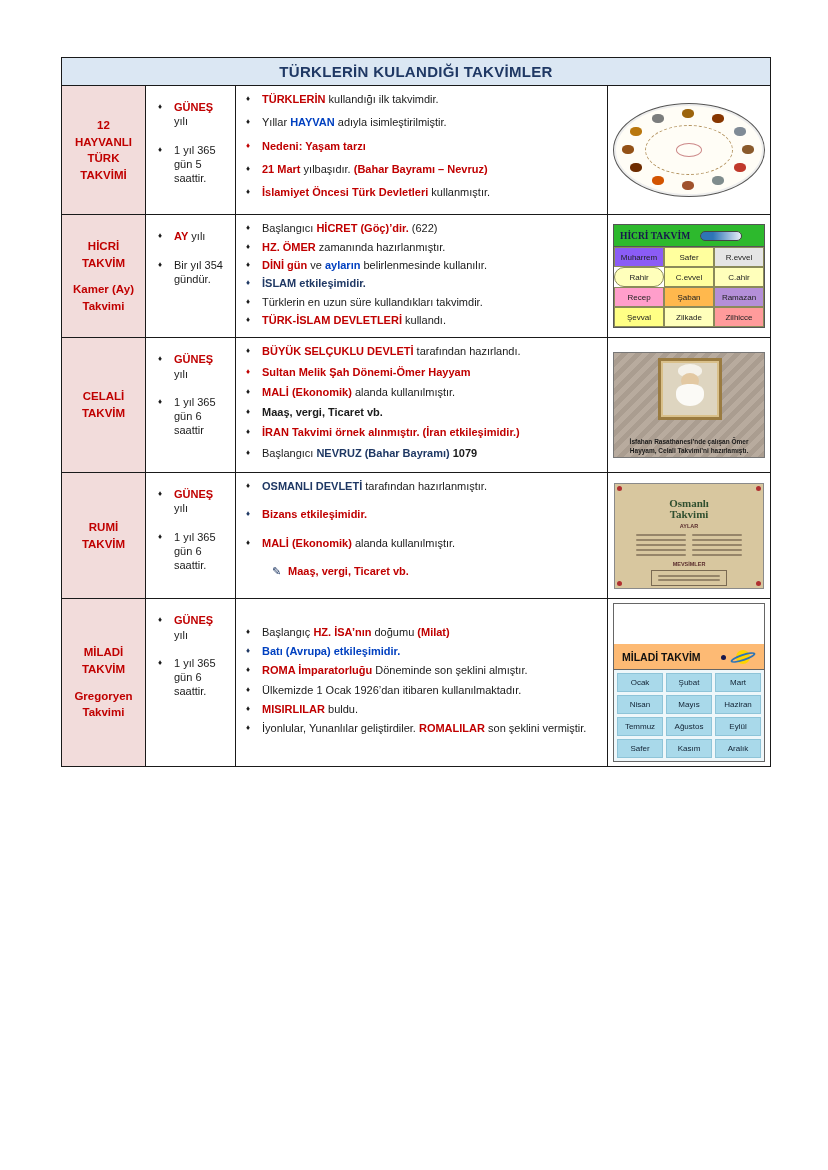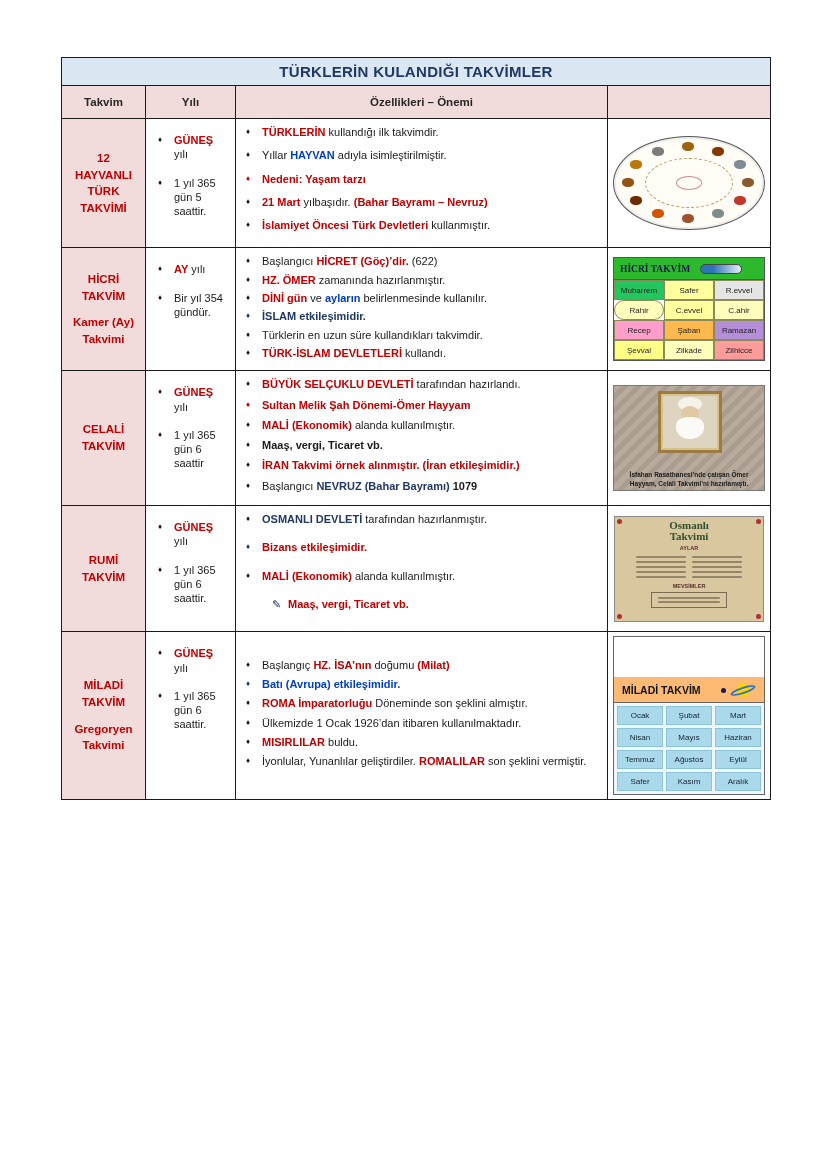--- a/index.html
+++ b/index.html
@@ -73,21 +73,21 @@
   .pturban { position:absolute; left:17px; top:3px; width:24px; height:13px; background:#f5f2ea;
              border-radius:50% 50% 40% 40%; }
   .pface { position:absolute; left:20px; top:12px; width:18px; height:16px; background:#e3c9a3; border-radius:50%; }
   .pbeard { position:absolute; left:15px; top:23px; width:28px; height:22px; background:#fbfaf6;
             border-radius:40% 40% 50% 50%; }
   .pcap { position:absolute; left:4px; right:4px; bottom:2px; font-size:6.5px; line-height:1.3;
           color:#1a1a1a; text-align:center; font-weight:bold; }
 
   
   .osman { position:relative; width:150px; height:106px; margin:0 auto; background:#d8c79f;
-           border:1px solid #8a8a8a; padding:3px 6px; }
+           border:1px solid #8a8a8a; padding:14px 6px; }
   .os-title { font-family:"Liberation Serif", serif; font-weight:bold; color:#2f4f2f;
               font-size:11px; text-align:center; line-height:1.05; }
   .os-label { font-size:5.5px; text-align:center; color:#5a2d2d; font-weight:bold; margin-top:2px; }
   .os-cols { display:flex; justify-content:space-between; padding:2px 12px 0; }
   .os-col { width:56px; }
   .os-line { height:2px; background:#7a6a52; margin:3px 3px; opacity:0.7; border-radius:1px; }
   .os-box { margin:3px 30px 0; border:1px solid #7a6a52; padding:2px 4px; }
   .os-box .os-line { margin:2px 2px; }
   .os-dot { position:absolute; width:5px; height:5px; border-radius:50%; background:#b03030; }
 
@@ -111,26 +111,20 @@
   <table class="cal">
     <colgroup>
         <col class="c1">
         <col class="c2">
         <col class="c3">
         <col class="c4">
       </colgroup>
     <thead>
       <tr>
         <th colspan="4" class="title">TÜRKLERİN KULANDIĞI TAKVİMLER</th>
-      </tr>
-      <tr class="cols">
-        <th>Takvim</th>
-        <th>Yılı</th>
-        <th>Özellikleri – Önemi</th>
-        <th></th>
       </tr>
     </thead>
     <tbody id="tbody">
         <tr class="row1">
           <td class="takvim">
             <div class="tl">12</div>
             <div class="tl">HAYVANLI</div>
             <div class="tl">TÜRK</div>
             <div class="tl">TAKVİMİ</div>
           </td>
@@ -230,21 +224,21 @@
               <span class="btext"><span style="color: rgb(192, 0, 0); font-weight: 700;">TÜRK-İSLAM DEVLETLERİ</span><span style="color: rgb(26, 26, 26);"> kullandı.</span></span>
             </div>
           </td>
           <td class="imgcell">
             <div class="hicri">
               <div class="hicri-head">
                 <span class="hicri-title">HİCRİ TAKVİM</span>
                 <span class="hicri-pill"></span>
               </div>
               <div class="hgrid">
-                <div class="hcell" style="background: #22c55e;">Muharrem</div>
+                <div class="hcell" style="background: #8b5cf6;">Muharrem</div>
                 <div class="hcell" style="background: rgb(255, 255, 158);">Safer</div>
                 <div class="hcell" style="background: #e5e5e5;">R.evvel</div>
                 <div class="hcell" style="background: rgb(255, 255, 187); border-radius: 10px;">Rahir</div>
                 <div class="hcell" style="background: rgb(255, 255, 158);">C.evvel</div>
                 <div class="hcell" style="background: rgb(255, 255, 187);">C.ahir</div>
                 <div class="hcell" style="background: rgb(255, 158, 203);">Recep</div>
                 <div class="hcell" style="background: rgb(255, 184, 77);">Şaban</div>
                 <div class="hcell" style="background: rgb(180, 143, 216);">Ramazan</div>
                 <div class="hcell" style="background: rgb(255, 255, 133);">Şevval</div>
                 <div class="hcell" style="background: rgb(255, 255, 187);">Zilkade</div>

